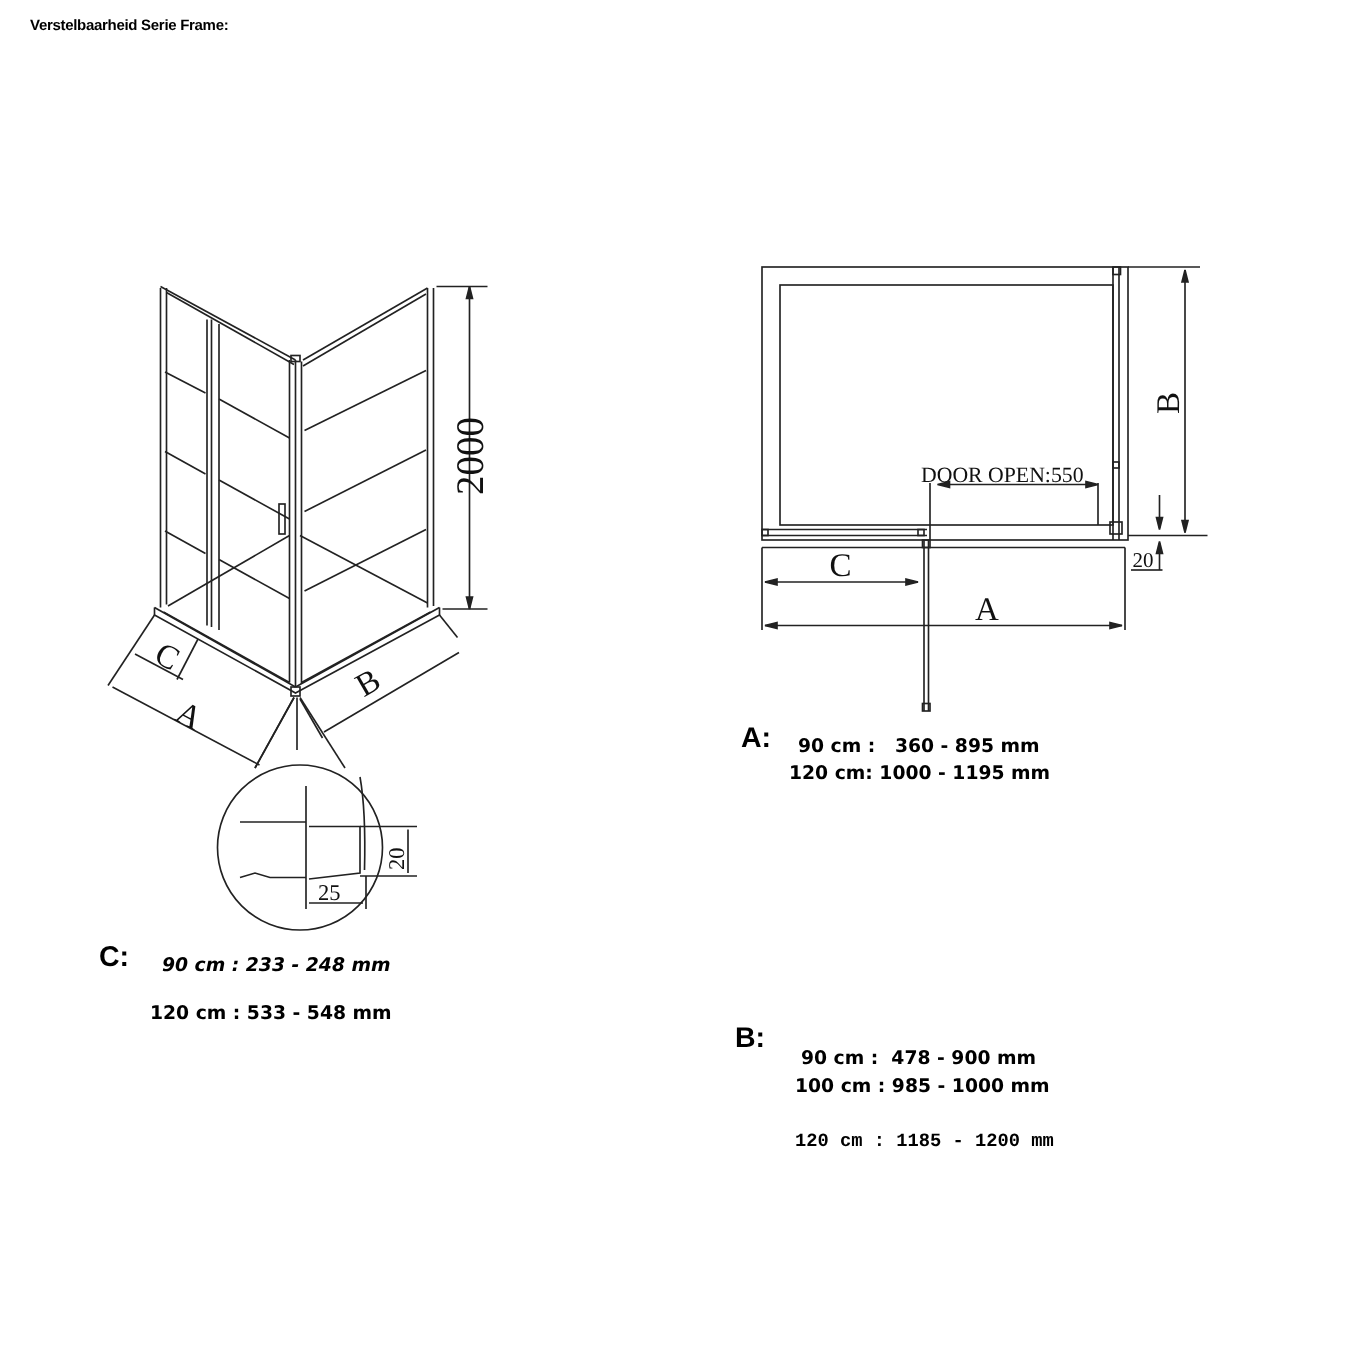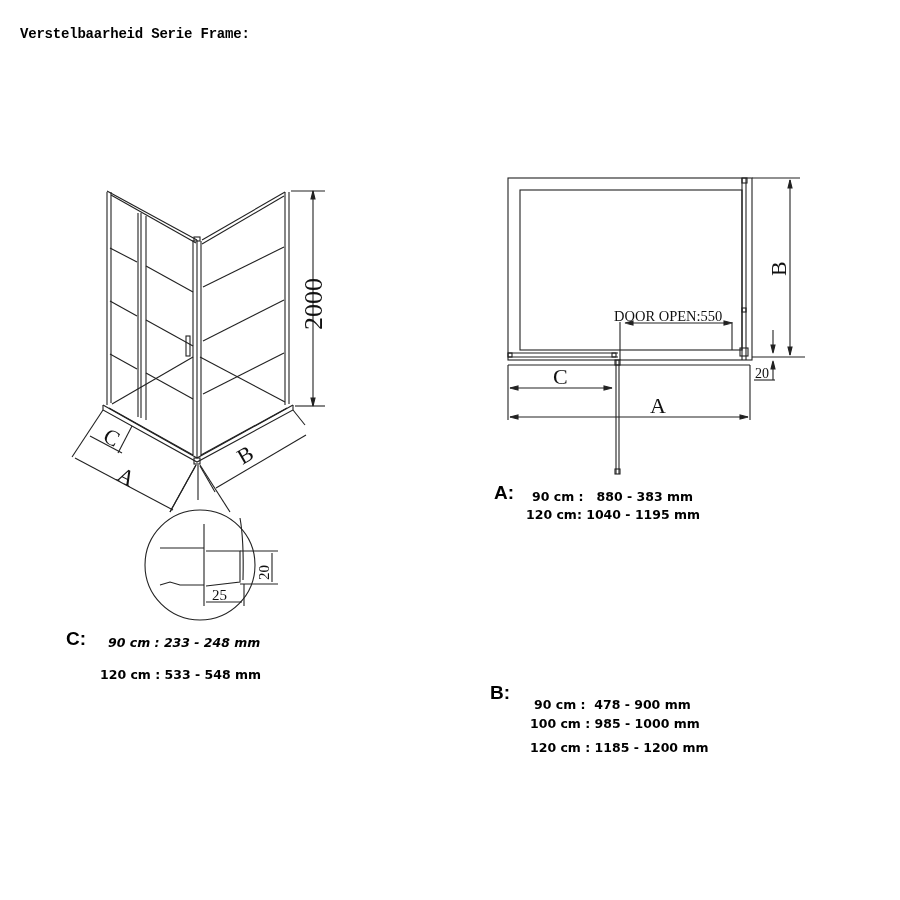--- a/index.html
+++ b/index.html
@@ -1,17 +1,17 @@
 <!DOCTYPE html>
 <html><head>
 <meta charset="utf-8">
 <style>
   html, body { margin:0; padding:0; background:#ffffff; }
   body { width:900px; height:900px; position:relative; overflow:hidden; font-family:"Liberation Sans", sans-serif; color:#000; }
-  .title { position:absolute; left:20px; top:26px; font-size:14px; font-weight:bold; font-family:Liberation Mono, monospace; letter-spacing:-0.2px; }
+  .title { position:absolute; left:20px; top:12px; font-size:10px; font-weight:bold; font-family:Liberation Sans, sans-serif; letter-spacing:-0.2px; }
   svg { position:absolute; left:0; top:0; }
   .spec { position:absolute; font-family:"DejaVu Sans", sans-serif; font-weight:bold; font-size:12.5px; line-height:18px; }
   .spec .key { position:absolute; font-family:"Liberation Sans", sans-serif; font-weight:bold; font-size:19px; }
   .spec .row { position:absolute; white-space:pre; }
   .dimtxt { font-family:"Liberation Serif", serif; }
 </style>
 </head>
 <body>
 
 <div class="title">Verstelbaarheid Serie Frame:</div>
@@ -161,28 +161,28 @@
   </g>
   <text class="dimtxt" x="614" y="321" font-size="14.5" fill="#111" stroke="none">DOOR OPEN:550</text>
   <text class="dimtxt" x="553" y="384" font-size="22" fill="#111" stroke="none">C</text>
   <text class="dimtxt" x="650" y="413" font-size="22" fill="#111" stroke="none">A</text>
   <text class="dimtxt" x="0" y="0" transform="translate(786,276) rotate(-90)" font-size="22" fill="#111" stroke="none">B</text>
   <text class="dimtxt" x="755" y="378" font-size="14" fill="#111" stroke="none">20</text>
 </svg>
 
 <div class="spec" style="left:494px; top:484px; width:220px; height:44px;">
   <span class="key" style="left:0; top:0;">A:</span>
-  <span class="row" style="left:38px; top:4px;">90 cm :   880 - 383 mm</span>
-  <span class="row" style="left:32px; top:22px;">120 cm: 1040 - 1195 mm</span>
+  <span class="row" style="left:38px; top:4px;">90 cm :   360 - 895 mm</span>
+  <span class="row" style="left:32px; top:22px;">120 cm: 1000 - 1195 mm</span>
 </div>
 
 <div class="spec" style="left:66px; top:630px; width:220px; height:44px;">
   <span class="key" style="left:0; top:0;">C:</span>
   <span class="row" style="left:42px; top:4px;font-style:italic;">90 cm : 233 - 248 mm</span>
   <span class="row" style="left:34px; top:36px;">120 cm : 533 - 548 mm</span>
 </div>
 
 <div class="spec" style="left:490px; top:684px; width:230px; height:70px;">
   <span class="key" style="left:0; top:0;">B:</span>
   <span class="row" style="left:44px; top:12px;">90 cm :  478 - 900 mm</span>
   <span class="row" style="left:40px; top:31px;">100 cm : 985 - 1000 mm</span>
-  <span class="row" style="left:40px; top:55px;">120 cm : 1185 - 1200 mm</span>
+  <span class="row" style="left:40px; top:68px;font-family:Liberation Mono, monospace;">120 cm : 1185 - 1200 mm</span>
 </div>
 
 </body></html>

